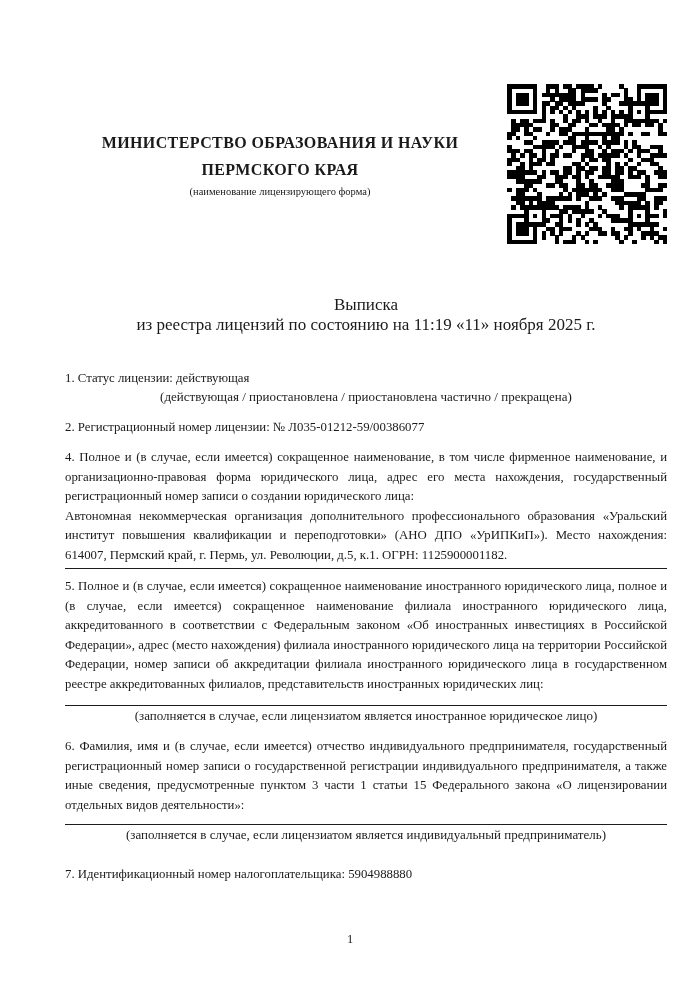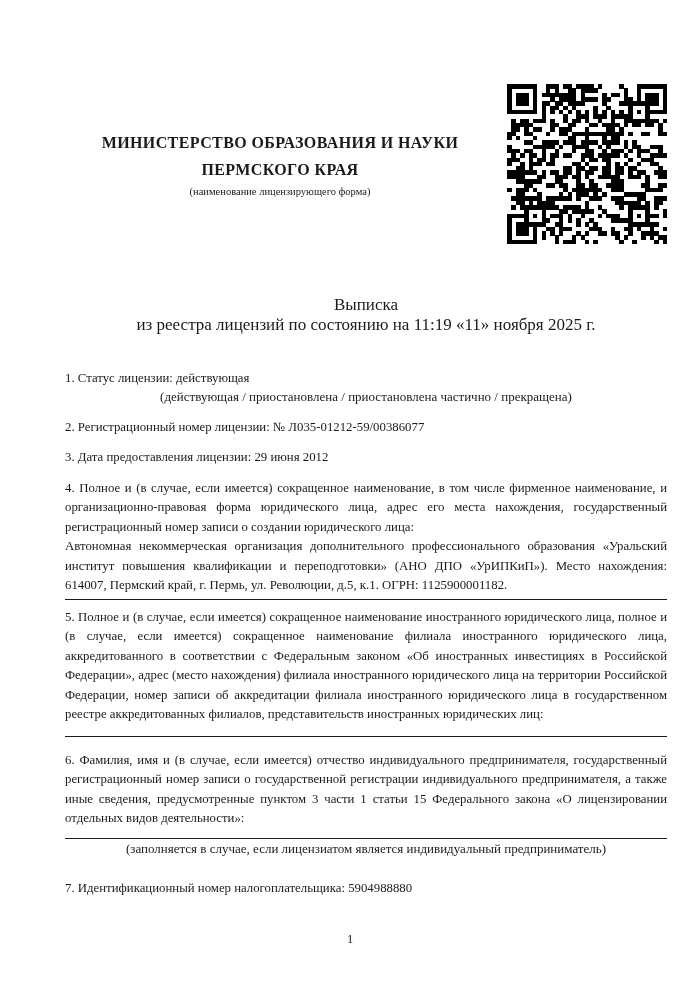--- a/index.html
+++ b/index.html
@@ -809,32 +809,32 @@
     <div>из реестра лицензий по состоянию на 11:19 «11» ноября 2025 г.</div>
   </div>
 
   <div class="item m-item1">
     <div>1. Статус лицензии: действующая</div>
     <div class="note">(действующая / приостановлена / приостановлена частично / прекращена)</div>
   </div>
 
   <div class="item m-item2">2. Регистрационный номер лицензии: № Л035-01212-59/00386077</div>
 
-  <div class="item m-item3">3. Дата предоставления лицензии: 29 июня 2012</div>
 
   <div class="item m-item4">
     <div class="just">4. Полное и (в случае, если имеется) сокращенное наименование, в том числе фирменное наименование, и организационно-правовая форма юридического лица, адрес его места нахождения, государственный регистрационный номер записи о создании юридического лица:</div>
     <div class="just">Автономная некоммерческая организация дополнительного профессионального образования «Уральский институт повышения квалификации и переподготовки» (АНО ДПО «УрИПКиП»). Место нахождения: 614007, Пермский край, г. Пермь, ул. Революции, д.5, к.1. ОГРН: 1125900001182.</div>
     <div class="rule"></div>
   </div>
 
   <div class="item m-item5">
     <div class="just">5. Полное и (в случае, если имеется) сокращенное наименование иностранного юридического лица, полное и (в случае, если имеется) сокращенное наименование филиала иностранного юридического лица, аккредитованного в соответствии с Федеральным законом «Об иностранных инвестициях в Российской Федерации», адрес (место нахождения) филиала иностранного юридического лица на территории Российской Федерации, номер записи об аккредитации филиала иностранного юридического лица в государственном реестре аккредитованных филиалов, представительств иностранных юридических лиц:</div>
     <div class="gap-5"></div>
     <div class="rule"></div>
+    <div class="note note-under">(заполняется в случае, если лицензиатом является иностранное юридическое лицо)</div>
   </div>
 
   <div class="item m-item6">
     <div class="just">6. Фамилия, имя и (в случае, если имеется) отчество индивидуального предпринимателя, государственный регистрационный номер записи о государственной регистрации индивидуального предпринимателя, а также иные сведения, предусмотренные пунктом 3 части 1 статьи 15 Федерального закона «О лицензировании отдельных видов деятельности»:</div>
     <div class="gap-6"></div>
     <div class="rule"></div>
     <div class="note note-under">(заполняется в случае, если лицензиатом является индивидуальный предприниматель)</div>
   </div>
 
   <div class="item m-item7">7. Идентификационный номер налогоплательщика: 5904988880</div>

